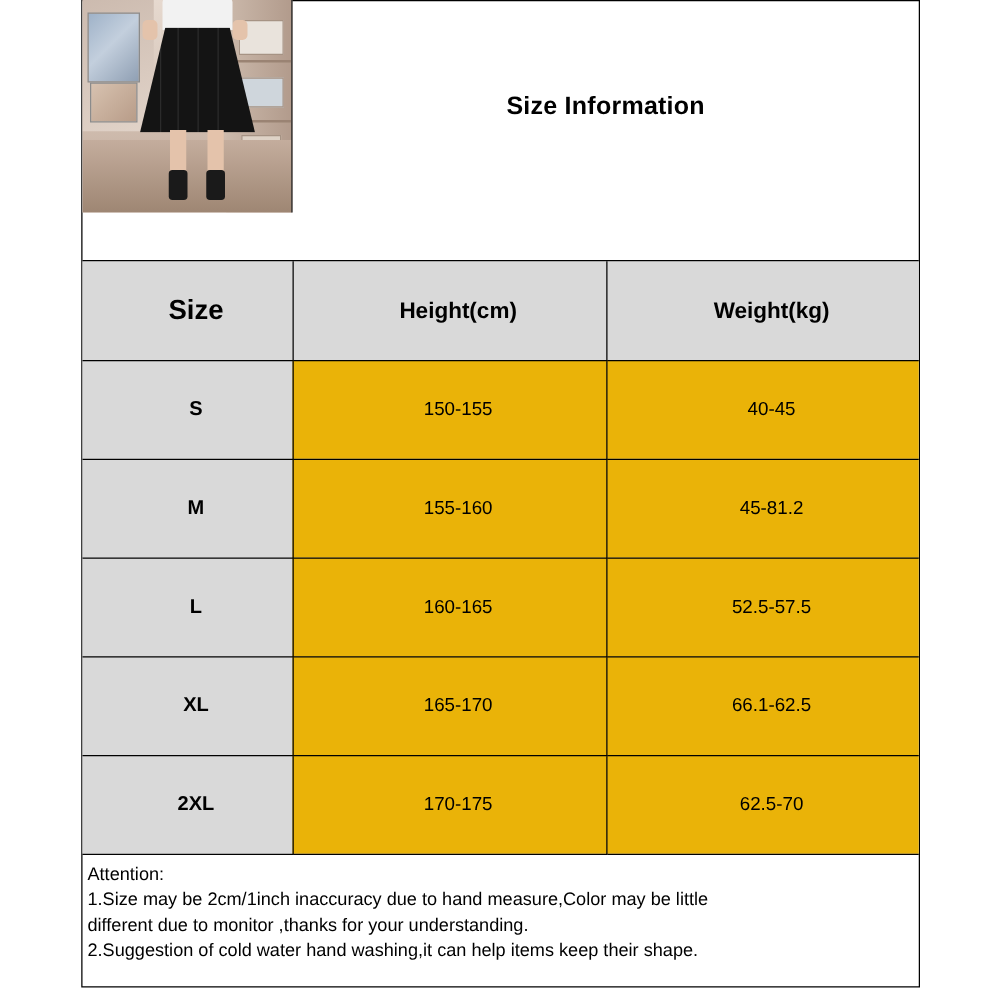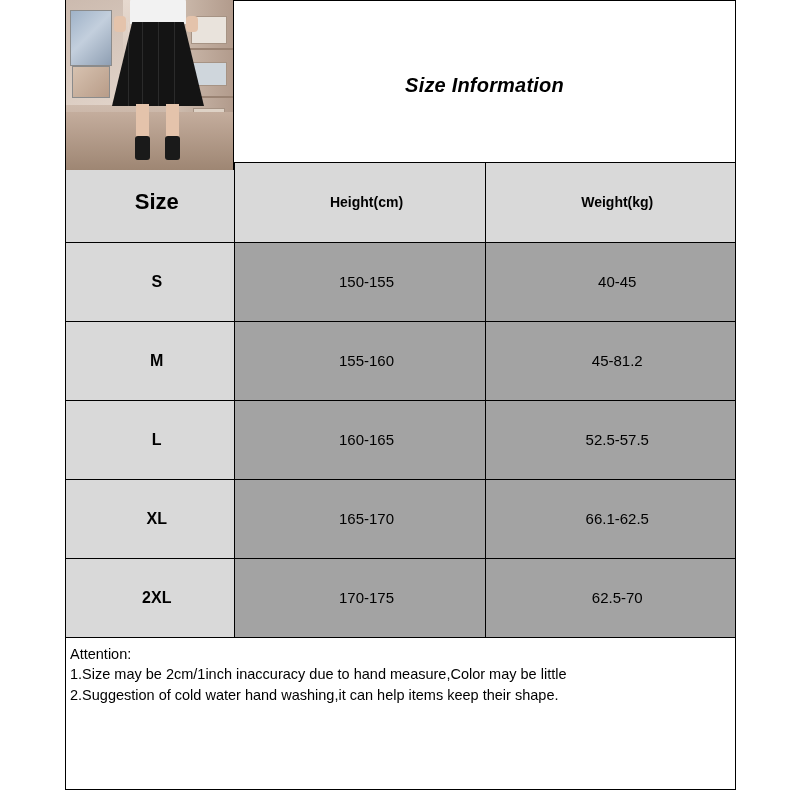--- a/index.html
+++ b/index.html
@@ -26,24 +26,23 @@
     top: 0px;
     width: 671px;
     height: 790px;
     border: 1px solid #000000;
     box-sizing: border-box;
     background: #ffffff;
   }
   
   .top-band {
     position: relative;
-    height: 162px;
+    height: 208px;
     border-bottom: 1px solid #000000;
     box-sizing: border-box;
-    font-style: italic;
   }
   .photo {
     position: absolute;
     left: 0px;
     top: -1px;
     width: 168px;
     height: 170px;
     border-right: 1px solid #000000;
     box-sizing: border-box;
     overflow: hidden;
@@ -163,30 +162,30 @@
   table.size-table th:last-child,
   table.size-table td:last-child {
     border-right: none;
   }
   col.c1 { width: 168px; }
   col.c2 { width: 251px; }
   col.c3 { width: 250px; }
 
   thead th {
     background: #d9d9d9;
-    font-size: 14px;
+    font-size: 18px;
     font-weight: bold;
     height: 92px;
   }
   thead th.size-head {
     font-size: 22px;
   }
   tbody td {
     font-size: 15px;
-    background: #a3a3a3;
+    background: #eab308;
   }
   tbody td.size-cell {
     background: #d9d9d9;
     font-weight: bold;
     font-size: 16px;
   }
   tbody tr:last-child td {
     border-bottom: 1px solid #000000;
   }
 
@@ -275,17 +274,18 @@
           <td class="size-cell">2XL</td>
           <td>170-175</td>
           <td>62.5-70</td>
         </tr>
       </tbody>
     </table>
 
     <div class="attention">
       <p>Attention:</p>
       <p>1.Size may be 2cm/1inch inaccuracy due to hand measure,Color may be little</p>
+      <p>different due to monitor ,thanks for your understanding.</p>
       <p>2.Suggestion of cold water hand washing,it can help items keep their shape.</p>
     </div>
 
   </div>
 </div>
 
 </body></html>

